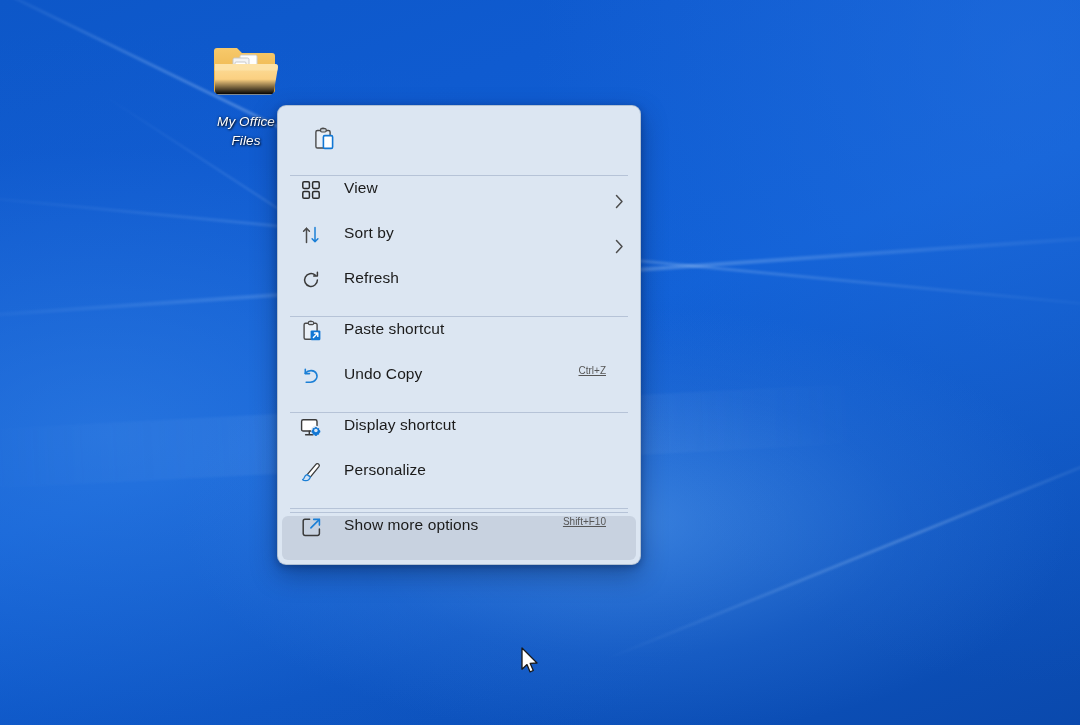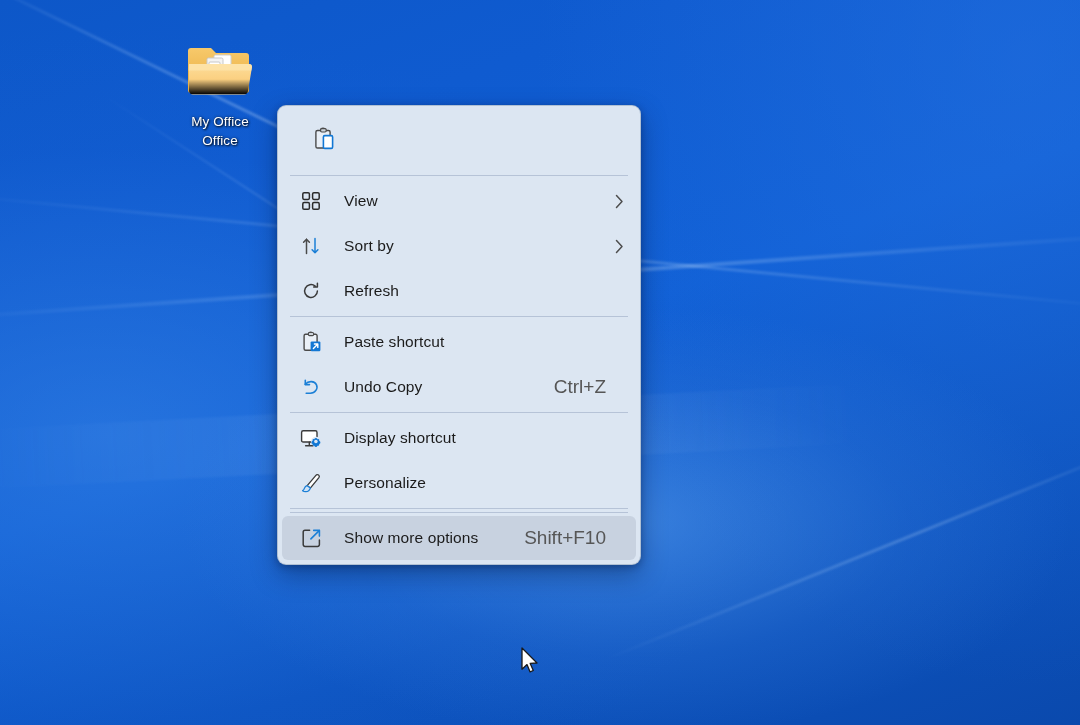--- a/index.html
+++ b/index.html
@@ -28,23 +28,23 @@
   }
   .s1 { left:-40px; top:-30px; width:620px; height:3px; transform:rotate(26deg); transform-origin:left center; opacity:.55; }
   .s3 { left:-60px; top:192px; width:1220px; height:3px; transform:rotate(5.5deg); transform-origin:left center; opacity:.45; }
   .s4 { left:-80px; top:318px; width:1260px; height:4px; transform:rotate(-4deg); transform-origin:left center; opacity:.50; }
   .s5 { left:600px; top:660px; width:620px; height:3px; transform:rotate(-22deg); transform-origin:left center; opacity:.42; }
   .s6 { left:100px; top:92px; width:420px; height:2px; transform:rotate(33deg); transform-origin:left center; opacity:.30; }
   .s7 { left:-30px; top:430px; width:900px; height:60px; transform:rotate(-3deg); transform-origin:left center; opacity:.17; filter:blur(16px); }
 
   
   #desktop-icon {
-    position:absolute; left:162px; top:38px;
+    position:absolute; left:188px; top:38px;
     width:116px; text-align:center;
-    cursor:default; user-select:none;
+    cursor:default; user-select:none;font-style:italic;
   }
   #desktop-icon .glyph { width:116px; height:70px; display:flex; align-items:flex-start; justify-content:center; }
   #desktop-icon .label {
     margin-top:4px;
     font-size:13.5px; line-height:19px; color:#ffffff;
     text-shadow:1px 1px 2px rgba(0,0,0,0.85), 0 0 3px rgba(0,0,0,0.6);
     letter-spacing:.1px;
   }
 
   
@@ -69,41 +69,41 @@
     border-radius:6px; cursor:default;
     margin-left:17px;
   }
 
   .separator {
     height:1px; margin:3px 12px;
     background:rgba(120,140,170,0.38);
   }
 
   .menu-item {
-    display:flex; align-items:center;
+    display:flex; 
     height:44px;
     margin:1px 4px;
     padding:0 10px 0 18px;
     border-radius:6px;
     cursor:default;
     position:relative;
   }
   .menu-item.highlighted { background:rgba(172,183,199,0.42); }
   .menu-item .mi-icon {
     width:22px; height:22px; flex:0 0 22px;
     display:flex; align-items:center; justify-content:center;
     margin-right:22px;
   }
   .menu-item .mi-label {
     flex:1 1 auto;
     font-size:15.5px; color:#1b1b1b; letter-spacing:.1px;
     white-space:nowrap;
   }
   .menu-item .mi-accel {
-    font-size:19px; color:#565656; margin-right:6px; white-space:nowrap;
+    font-size:10px; color:#565656; margin-right:6px; white-space:nowrap;text-decoration:underline;
   }
   .menu-item .mi-chevron {
     width:14px; display:flex; align-items:center; justify-content:center;
     color:#5a5a5a;
   }
   .menu-item .mi-chevron.hidden { visibility:hidden; }
 
   
   #cursor { position:absolute; left:521px; top:647px; pointer-events:none; }
 </style>
@@ -145,21 +145,21 @@
         <path d="M24.5 26 h8 v9.5 h-8 z" fill="#1f8a4c"></path>
         <path d="M25.6 27.4 l2.3 3.3 l2.5 -3.3 h1.6 l-3.3 4.4 l3.3 4.4 h-1.7 l-2.4 -3.3 l-2.4 3.3 h-1.6 l3.2 -4.4 l-3.2 -4.4 z" fill="#ffffff"></path>
       </g>
 
       <path d="M3 26 h60 a3 3 0 0 1 3 3 l-4 24 a4 4 0 0 1 -4 3.4 H7 a4 4 0 0 1 -4 -3.4 z" fill="url(#folderFront)"></path>
       <path d="M3 26 h60 a3 3 0 0 1 3 3 l-0.6 3.6 H2.6 z" fill="#fde4ac" opacity="0.75"></path>
     </svg>
   </div>
   <div class="label">
     <div>My Office</div>
-    <div>Office</div>
+    <div>Files</div>
   </div>
 </div>
 
 <div id="context-menu">
 
   <div id="menu-toolbar">
     <div class="tool-btn">
       <span>
         <svg width="23" height="24" viewBox="0 0 23 24" fill="none" xmlns="http://www.w3.org/2000/svg">
           <path d="M5.5 3.5 h3.2 a2.3 2.3 0 0 1 4.6 0 h3.2 a1.6 1.6 0 0 1 1.6 1.6 v14.3 a1.6 1.6 0 0 1 -1.6 1.6 H5.5 a1.6 1.6 0 0 1 -1.6 -1.6 V5.1 a1.6 1.6 0 0 1 1.6 -1.6 z" stroke="#4a4a4a" stroke-width="1.4" fill="#e9eff7"></path>

